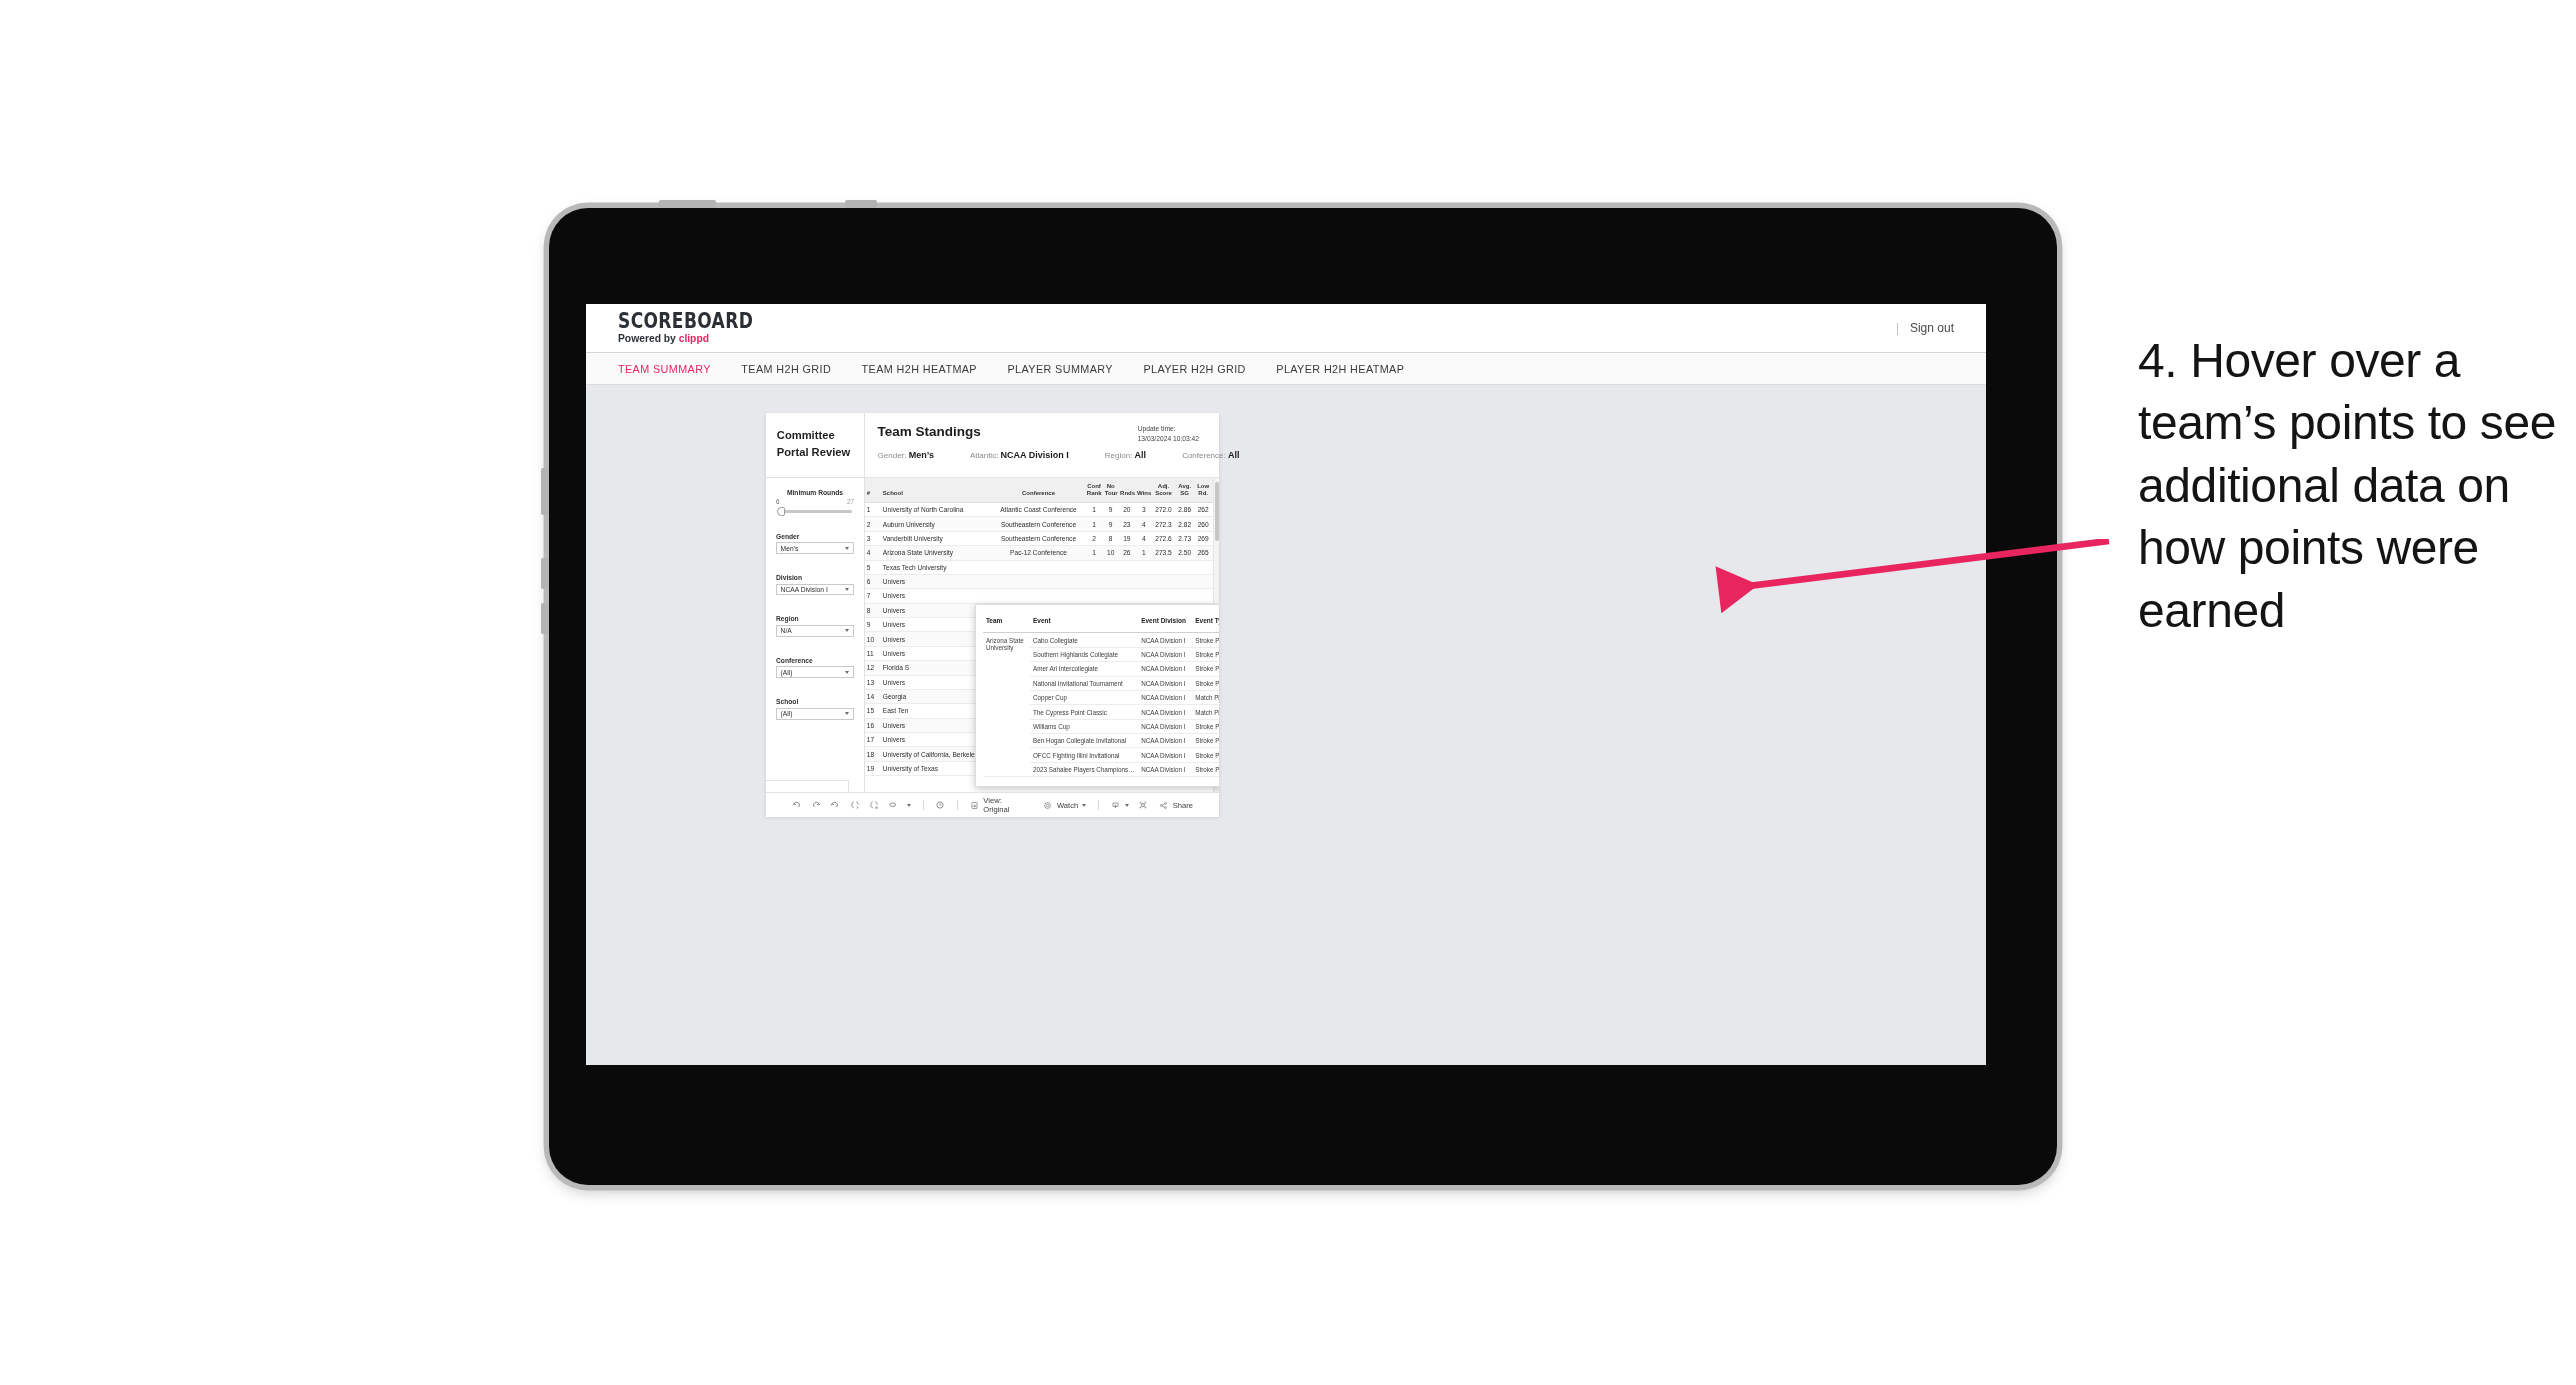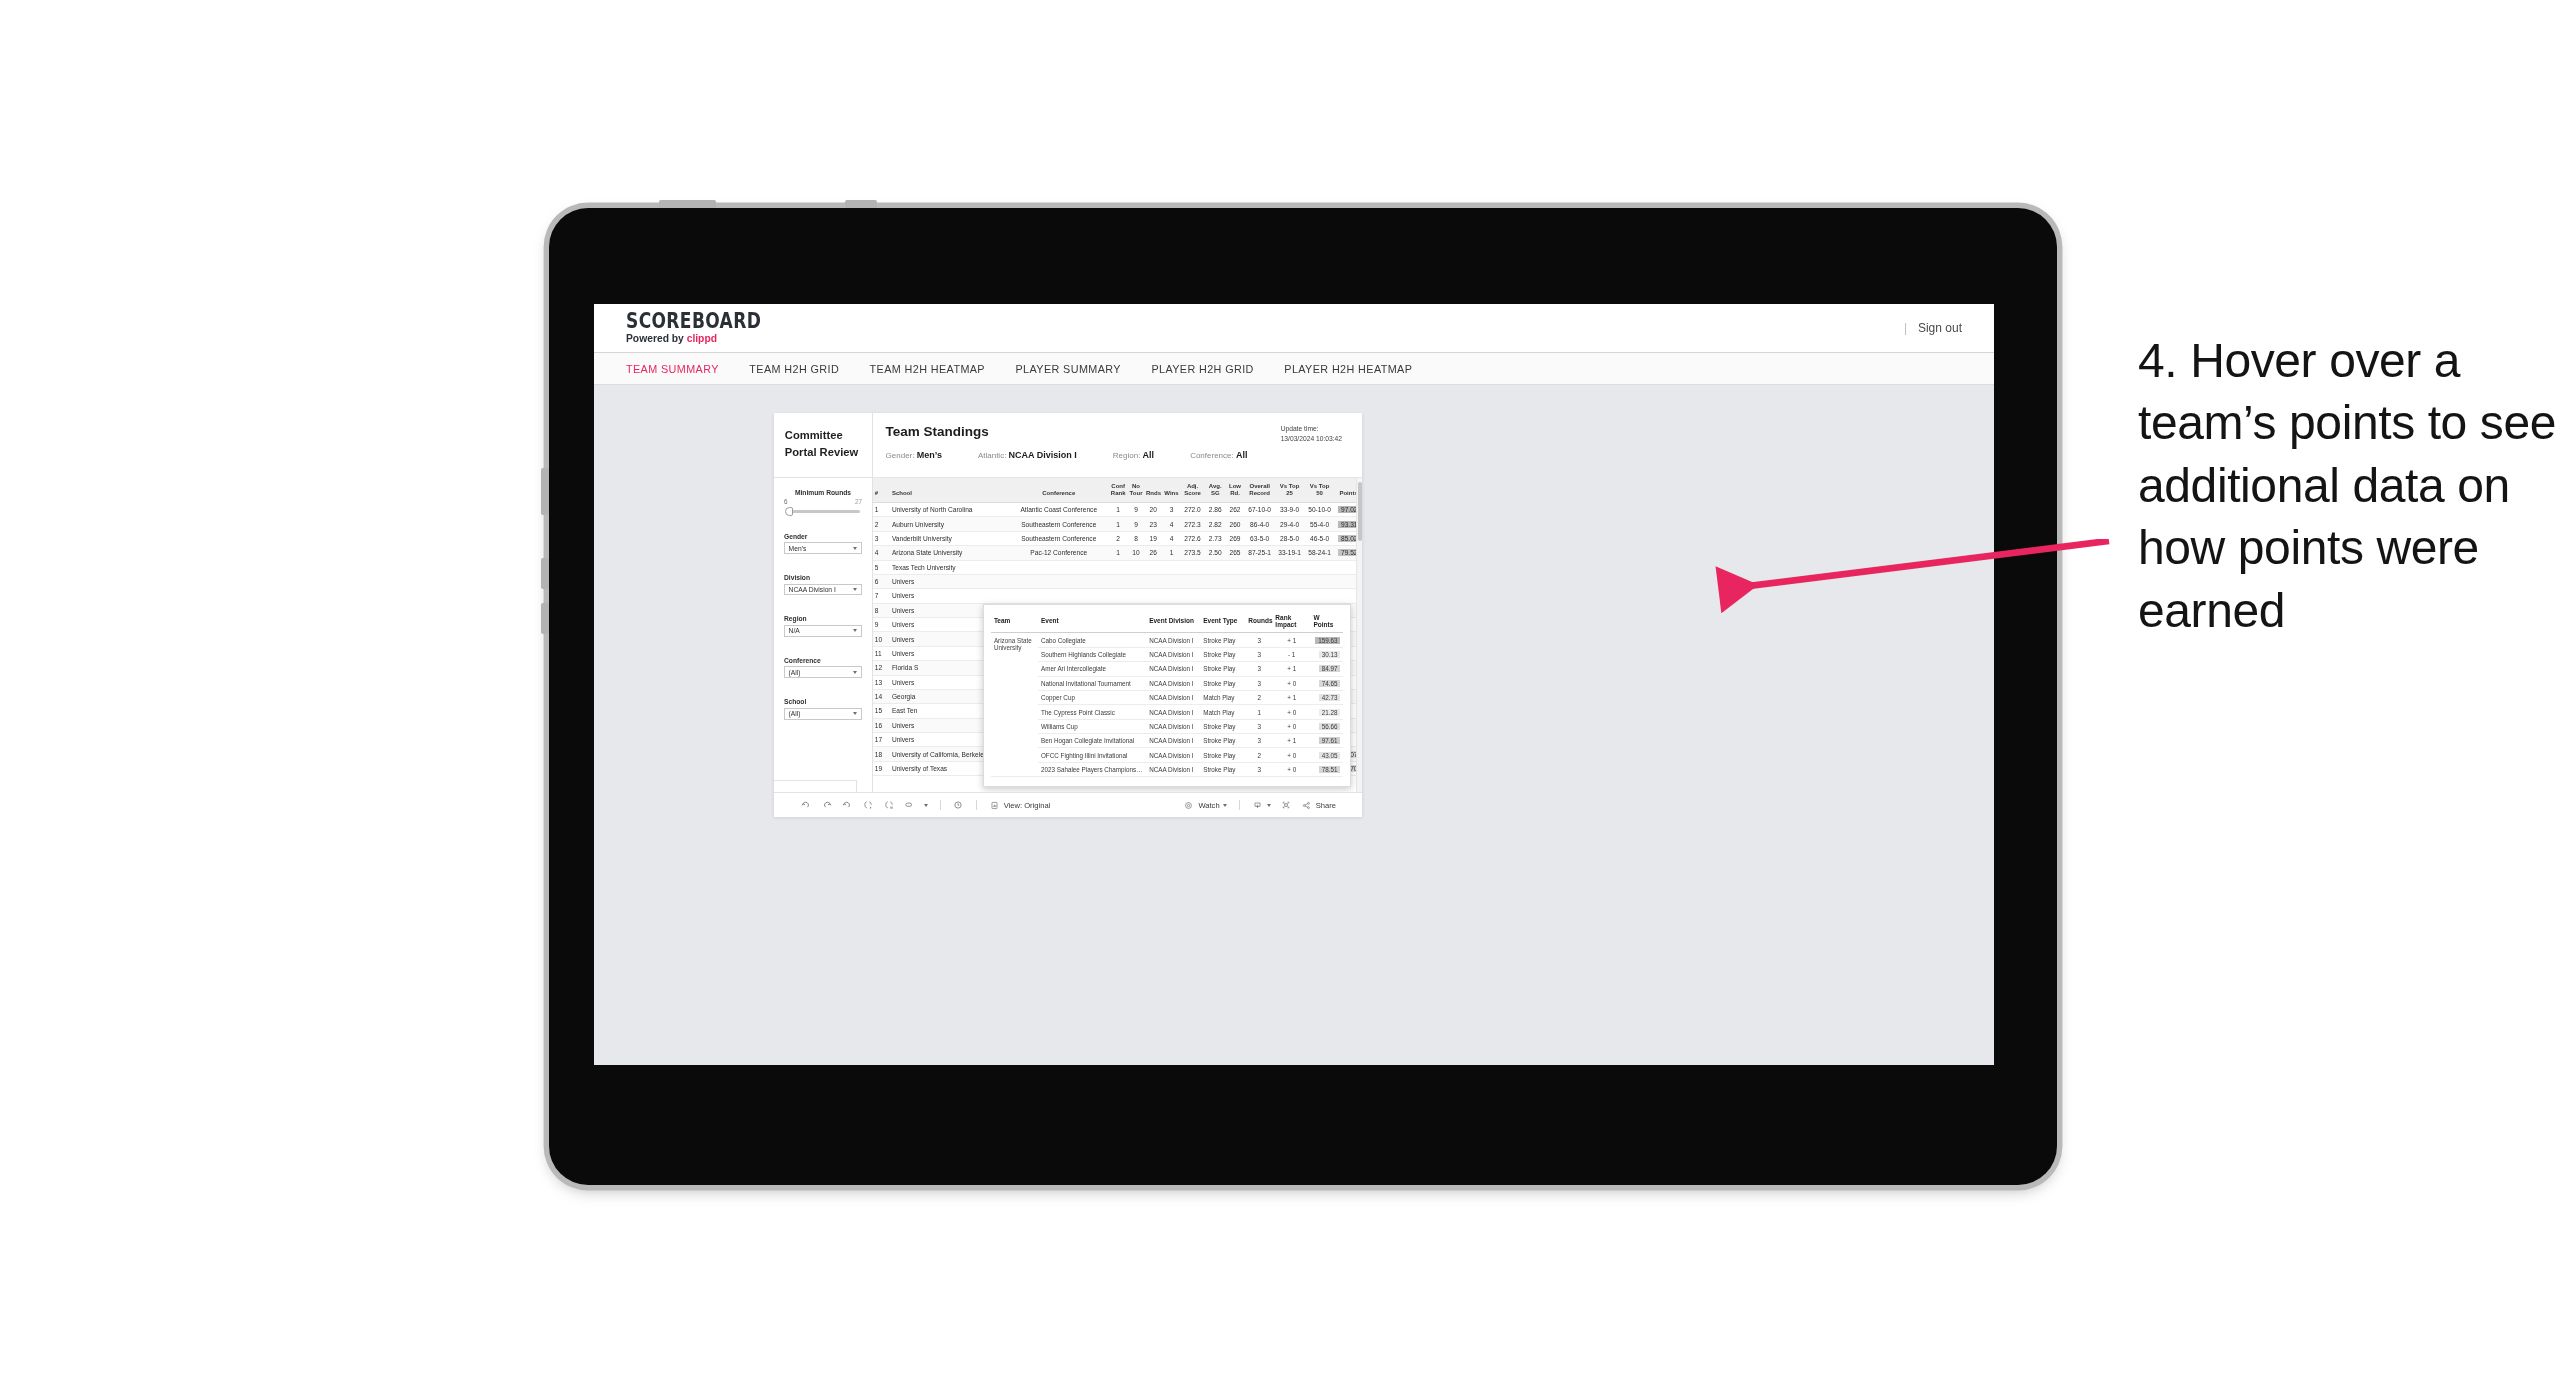--- a/index.html
+++ b/index.html
@@ -26,21 +26,20 @@
   .btn-side1 { left: -8px; top: 260px; width: 8px; height: 47px; }
   .btn-side2 { left: -8px; top: 350px; width: 8px; height: 30.5px; }
   .btn-side3 { left: -8px; top: 395px; width: 8px; height: 30.5px; }
 
   .screen {
     position: absolute;
     left: 37px; top: 96px;
     width: 1400px; height: 761px;
     background: #e7e8eb;
     overflow: hidden;
-    margin-left: 8px;
   }
 
   
   .topbar {
     height: 49px; background:#fff;
     display:flex; align-items:center;
     border-bottom: 0.9px solid #d7d7d9;
     position: relative;
   }
   .brand { padding-left: 32px; padding-right: 30.5px; line-height: 1; }
@@ -83,21 +82,21 @@
     font-size: 10.8px; letter-spacing:0.4px; color:#3a3a3a;
     margin-right: 30.5px; cursor:pointer;
   }
   .subnav .sn.active { color:#e8255f; }
 
   
   .canvas { position:relative; width:100%; height: calc(100% - 82px); background:#e7e8eb; }
 
   .dash {
     position:absolute; left: 180px; top: 28px;
-    width: 588px; height: 404px;
+    width: 453px; height: 404px;
     background:#fff; box-shadow: 0 0.9px 3.6px rgba(0,0,0,.13);
     display:flex; flex-direction:column;
   }
 
   .dash-body { display:flex; flex:1; min-height:0; }
 
   
   .rail { width: 99px; border-right:0.9px solid #e2e2e2; flex:0 0 99px; }
   .rail-title {
     padding: 14.4px 10.8px 10.8px 10.8px;

